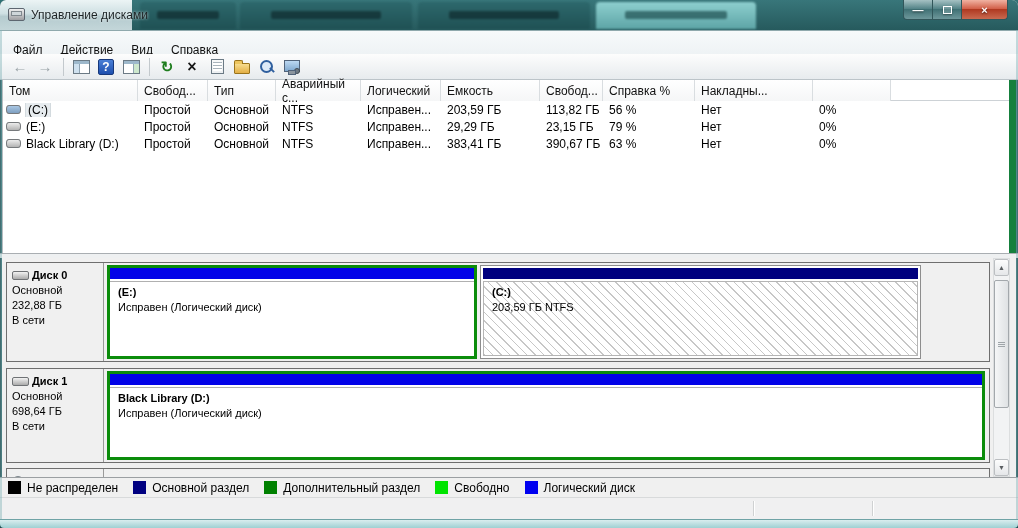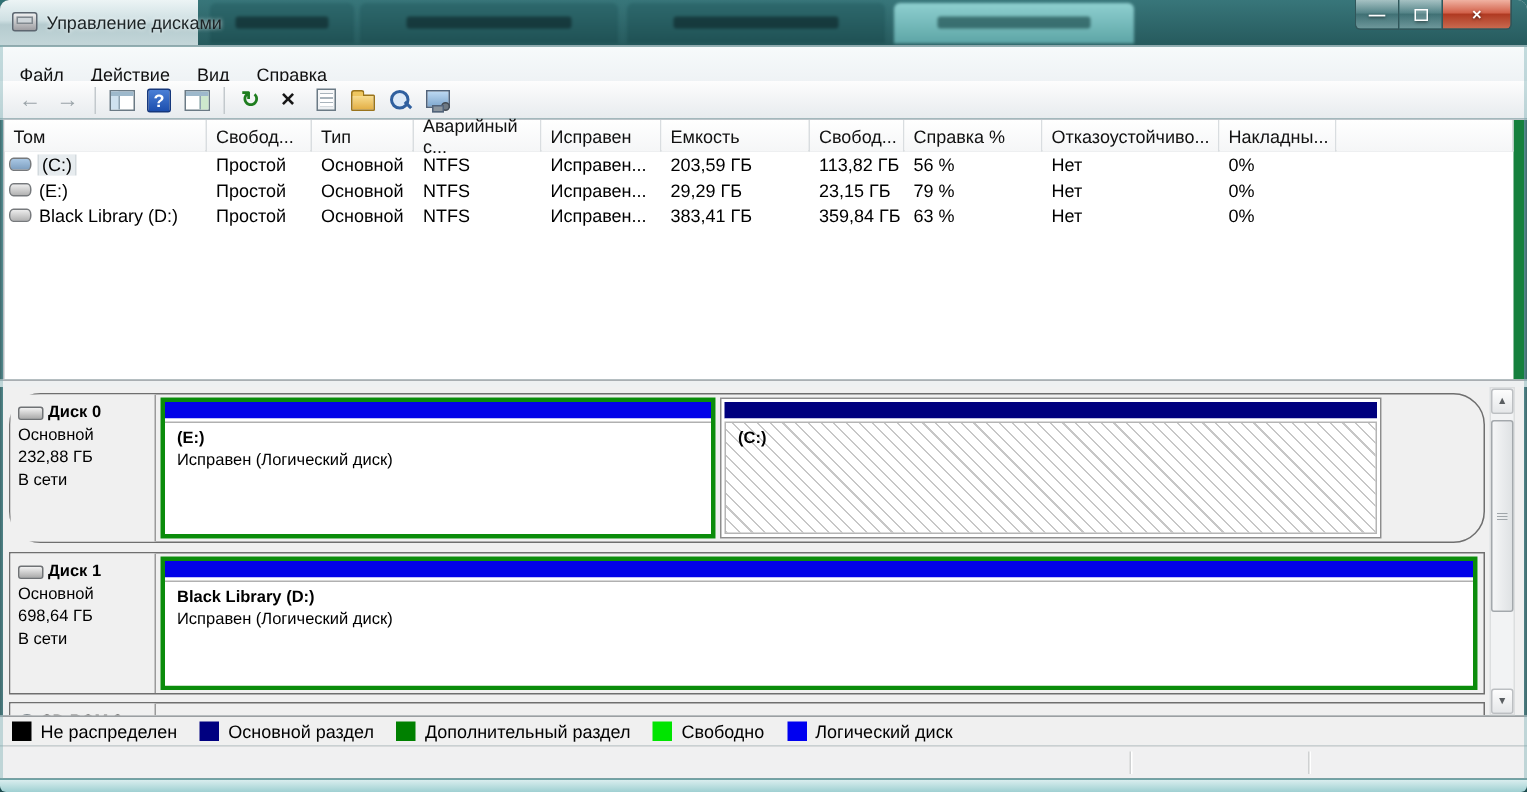--- a/index.html
+++ b/index.html
@@ -75,21 +75,21 @@
     background:linear-gradient(180deg,#ececec,#b3b3b3); margin-right:5px; flex:none; }
   .drive-ic.blue { background:linear-gradient(180deg,#a9c7e4,#7e9fc0); }
   .sel-label { background:#e7ecef; outline:1px solid #d3dade; padding:0 2px; }
 
   
   .splitter { position:absolute; left:0; top:253px; width:1018px; height:5px; background:#eef0f1; border-top:1px solid #a9aeb2; }
 
   
   .graphview { position:absolute; left:2px; top:258px; width:1014px; height:219px; background:#f0f0f0; overflow:hidden; }
   .disk-row { position:absolute; left:4px; width:984px; border:1px solid #6f6f6f; background:#f0f0f0; display:flex; }
-  .disk-row.d0 { top:4px; height:100px;border-radius:21px; }
+  .disk-row.d0 { top:4px; height:100px; }
   .disk-row.d1 { top:110px; height:95px; }
   .disk-row.cd { top:210px; height:40px; }
   .disk-info { width:97px; flex:none; border-right:1px solid #9a9a9a; padding:5px 2px 0 5px; font-size:11px; line-height:15px; color:#000; background:#f0f0f0; }
   .disk-name { font-weight:bold; font-size:11px; display:flex; align-items:center; }
   .hd-ic { width:17px; height:9px; border:1px solid #6f7275; border-radius:2px; background:linear-gradient(180deg,#f2f2f2,#ababab); margin-right:3px; flex:none; }
   .cd-ic { width:12px; height:12px; border-radius:50%; border:1px solid #7c868c; margin-right:3px; flex:none;
     background:radial-gradient(circle at 50% 50%, #ffffff 0 2px, #cdd6da 2px 4px, #a9b4ba 4px 6px); }
   .parts { flex:1; position:relative; }
   .part { position:absolute; top:2px; bottom:2px; display:flex; flex-direction:column; }
   .part.logical { border:3px solid #0b8c0b; background:#fff; }
@@ -204,25 +204,24 @@
         </span>
       </div>
   </div>
 
   <div class="listview">
     <div class="lv-grid lv-head">
       <div class="hcell">Том</div>
       <div class="hcell">Свобод...</div>
       <div class="hcell">Тип</div>
       <div class="hcell">Аварийный с...</div>
-      <div class="hcell">Исправен</div>
+      <div class="hcell">Логический</div>
       <div class="hcell">Емкость</div>
       <div class="hcell">Свобод...</div>
       <div class="hcell">Справка %</div>
-      <div class="hcell">Отказоустойчиво...</div>
       <div class="hcell">Накладны...</div>
       <div class="hcell"></div>
     </div>
 
     <div class="lv-grid vrow">
       <div class="vol-cell">
           <span class="drive-ic blue"></span>
           <span class="sel-label">(C:)</span>
         </div>
       <div>Простой</div>
@@ -257,21 +256,21 @@
     <div class="lv-grid vrow">
       <div class="vol-cell">
           <span class="drive-ic"></span>
           <span>Black Library (D:)</span>
         </div>
       <div>Простой</div>
       <div>Основной</div>
       <div>NTFS</div>
       <div>Исправен...</div>
       <div>383,41 ГБ</div>
-      <div>359,84 ГБ</div>
+      <div>390,67 ГБ</div>
       <div>63 %</div>
       <div>Нет</div>
       <div>0%</div>
       <div></div>
     </div>
   </div>
 
   <div class="splitter"></div>
 
   <div class="graphview">
@@ -293,20 +292,21 @@
           <div class="pbody">
             <div class="plabel">(E:)</div>
             <div>Исправен (Логический диск)</div>
           </div>
         </div>
         <div class="part primary c-box">
           <div class="strip" style="background: rgb(0, 0, 126);"></div>
           <div class="pgap"></div>
           <div class="pbody">
             <div class="plabel">(C:)</div>
+            <div>203,59 ГБ NTFS</div>
           </div>
         </div>
       </div>
     </div>
 
     <div class="disk-row d1">
       <div class="disk-info">
         <div class="disk-name">
             <span class="hd-ic"></span>
             <span>Диск 1</span>

